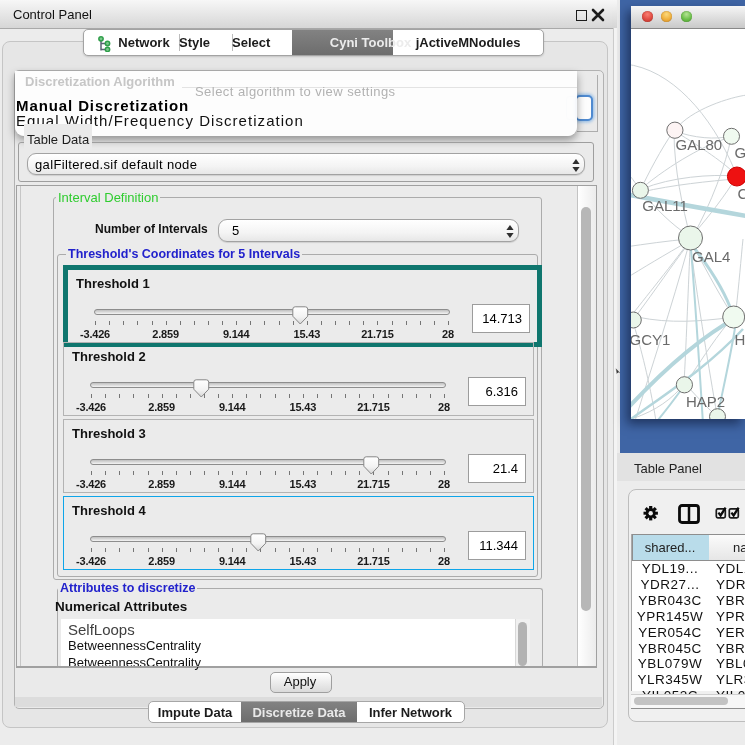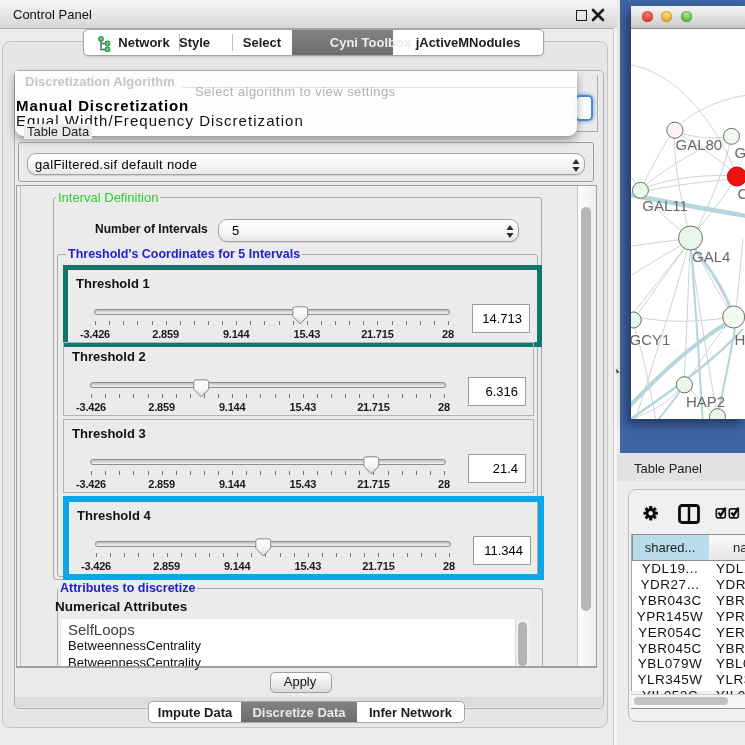--- a/index.html
+++ b/index.html
@@ -37,41 +37,41 @@
     <path d="M4 5 L4 15.5 M4 8.5 L9 8.5 M4 14.5 L9 14.5" stroke="#5a6273" stroke-width="1.5" fill="none"></path>
     <circle cx="4" cy="3.8" r="2.9" fill="#2f9e4a"></circle>
     <circle cx="10.5" cy="8.5" r="2.9" fill="#2f9e4a"></circle>
     <circle cx="10.5" cy="14.5" r="2.9" fill="#2f9e4a"></circle>
     <circle cx="4" cy="3.8" r="1.4" fill="#7cc98d"></circle>
     <circle cx="10.5" cy="8.5" r="1.4" fill="#7cc98d"></circle>
     <circle cx="10.5" cy="14.5" r="1.4" fill="#7cc98d"></circle>
   </svg>
   <div class="abs b" style="left:25px;top:5px;width:70px;text-align:center;font-size:13px;color:#1c1c1c;">Network</div>
   <div class="abs b" style="left:95px;top:5px;width:53px;text-align:left;font-size:13px;color:#1c1c1c;">Style</div>
-  <div class="abs b" style="left:148px;top:5px;width:60px;text-align:center;font-size:13px;color:#1c1c1c;">Select</div>
+  <div class="abs b" style="left:148px;top:5px;width:60px;font-size:13px;color:#1c1c1c;">Select</div>
   <div class="abs b" style="left:208px;top:5px;width:101px;text-align:center;font-size:13px;color:#ececec;padding-left:28px;">Cyni Toolbox</div>
   <div class="abs b" style="left:309px;top:5px;width:150px;text-align:center;font-size:13px;color:#1c1c1c;">jActiveMNodules</div>
 </div>
 
 <div class="abs" style="left:566px;top:96px;width:23px;height:22px;background:#fff;border:1px solid #b5c9e0;border-radius:4px;"></div>
 <div class="abs" style="left:575px;top:95px;width:14px;height:22px;background:#fdfdfd;border:2.5px solid #4f8ad0;
      border-radius:5px;box-shadow:0 0 3px 1.5px #9dc1e6;"></div>
 <div class="abs" style="left:597px;top:75px;width:1px;height:57px;background:#adadad;"></div>
 <div class="abs" style="left:577px;top:131px;width:21px;height:1px;background:#adadad;"></div>
 
 <div class="abs" id="popup" style="left:15px;top:71px;width:562px;height:64.5px;background:rgba(253,253,253,0.96);
      border-radius:0 0 9px 9px;box-shadow:0 4px 9px rgba(0,0,0,0.38);"></div>
 <div class="abs b" id="washtitle" style="left:25px;top:74px;font-size:13px;color:#c6c6c6;">Discretization Algorithm</div>
 <div class="abs" style="left:182px;top:87px;width:395px;height:1px;background:#e3e3e3;"></div>
 <div class="abs" style="left:195px;top:84px;font-size:13px;letter-spacing:0.45px;color:#b2b2b2;">Select algorithm to view settings</div>
 <div class="abs b" style="left:16px;top:97px;font-size:15px;letter-spacing:0.9px;color:#000;">Manual Discretization</div>
 <div class="abs" style="left:16px;top:111.5px;font-size:15px;letter-spacing:1.05px;color:#111;">Equal Width/Frequency Discretization</div>
 
 <div class="abs" id="tdbox" style="left:18px;top:142px;width:574px;height:38px;border:1px solid #9e9e9e;border-radius:3px;"></div>
-<div class="abs" style="left:24px;top:124px;font-size:13px;color:#1d1d1d;background:#eaeaea;padding:0 3px;">Table Data</div>
+<div class="abs" style="left:24px;top:124px;font-size:13px;color:#1d1d1d;background:#eaeaea;padding:8px 3px;">Table Data</div>
 <div class="abs" id="combo1" style="left:27px;top:153px;width:556px;height:20px;border:1px solid #a2a2a2;border-radius:9px;
      background:linear-gradient(#ffffff,#f4f4f4 60%,#e7e7e7);box-shadow:0 1px 1px rgba(0,0,0,0.12);"></div>
 <div class="abs" style="left:35px;top:157px;font-size:13px;letter-spacing:0.35px;color:#000;">galFiltered.sif default node</div>
 <svg class="abs" style="left:572px;top:158.5px;" width="8" height="13" viewBox="0 0 8 13">
   <path d="M4 0 L7.6 5 L0.4 5 Z" fill="#2f2f2f"></path>
   <path d="M4 13 L7.6 8 L0.4 8 Z" fill="#2f2f2f"></path>
 </svg>
 
 <div class="abs" id="scrollpane" style="left:16px;top:185px;width:579px;height:481px;border:1px solid #a0a0a0;background:#ebebeb;"></div>
 <div class="abs" style="left:20px;top:186px;width:556px;height:480px;border-right:1px solid #c6c6c6;border-left:1px solid #c6c6c6;"></div>
@@ -232,21 +232,21 @@
           <linearGradient id="tg419" x1="0" y1="0" x2="0" y2="1">
             <stop offset="0" stop-color="#ffffff"></stop>
             <stop offset="0.6" stop-color="#f2f2f2"></stop>
             <stop offset="1" stop-color="#d5d5d5"></stop>
           </linearGradient>
         </defs>
       </svg>
       <div class="abs" style="left:404px;top:34px;width:56px;height:27px;background:#fff;border:1px solid #9c9c9c;"></div>
       <div class="abs" style="left:404px;top:41px;width:50px;text-align:right;font-size:13px;color:#000;">21.4</div>
     </div>
-    <div class="abs" style="left:63px;top:496px;width:469px;height:72px;border:6px solid #0ea5e9;">
+    <div class="abs" style="left:63px;top:496px;width:469px;height:72px;border:1px solid #0ea5e9;">
       <div class="abs b" style="left:8px;top:6px;font-size:13px;color:#111;">Threshold 4</div>
       <div class="abs" style="left:26px;top:39px;width:354px;height:4px;border:1px solid #8d8d8d;border-radius:3px;background:linear-gradient(#bfbfbf,#f4f4f4);"></div>
       <div class="abs" style="left:27.0px;top:50.5px;width:1px;height:4px;background:#757575;"></div>
       <div class="abs" style="left:41.1px;top:50.5px;width:1px;height:4px;background:#757575;"></div>
       <div class="abs" style="left:55.2px;top:50.5px;width:1px;height:4px;background:#757575;"></div>
       <div class="abs" style="left:69.4px;top:50.5px;width:1px;height:4px;background:#757575;"></div>
       <div class="abs" style="left:83.5px;top:50.5px;width:1px;height:4px;background:#757575;"></div>
       <div class="abs" style="left:97.6px;top:50.5px;width:1px;height:4px;background:#757575;"></div>
       <div class="abs" style="left:111.7px;top:50.5px;width:1px;height:4px;background:#757575;"></div>
       <div class="abs" style="left:125.8px;top:50.5px;width:1px;height:4px;background:#757575;"></div>

